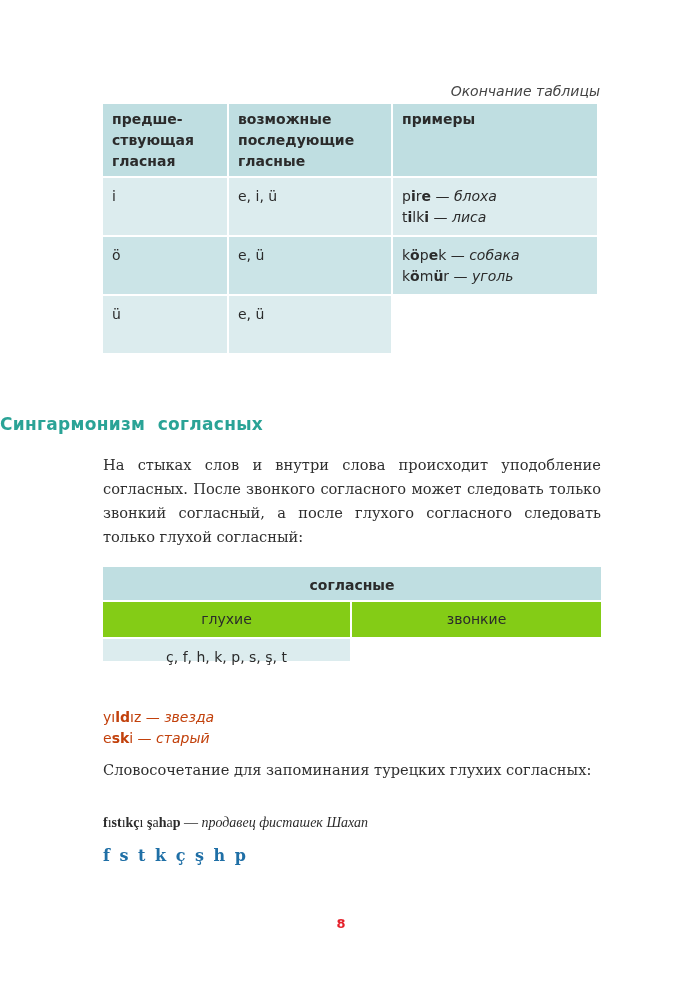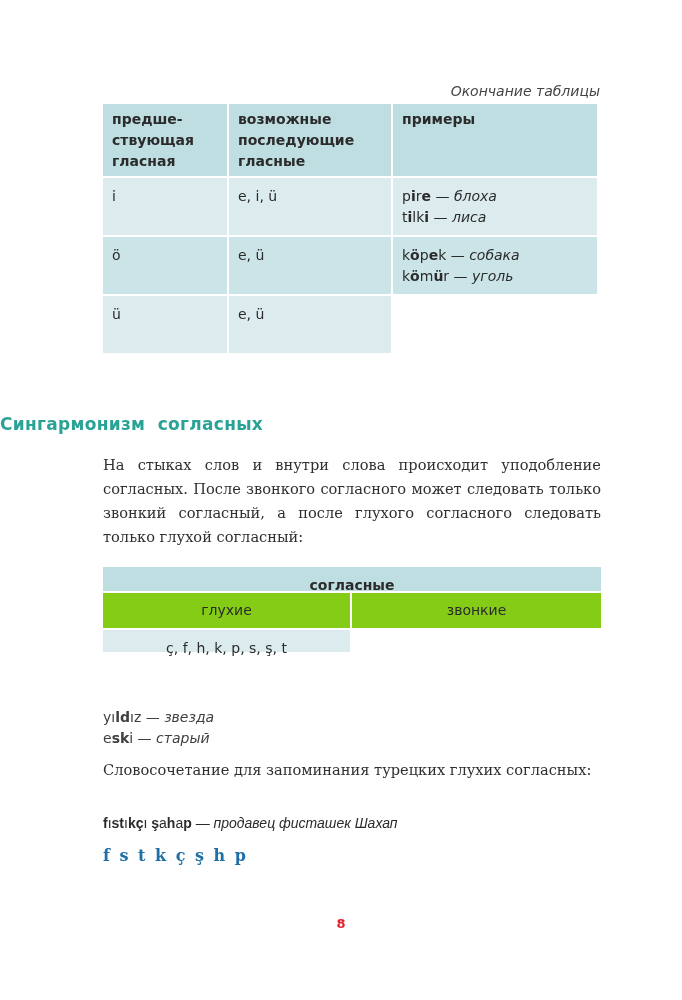--- a/index.html
+++ b/index.html
@@ -38,39 +38,39 @@
     font-family: "DejaVu Serif", serif; font-size: 14.6px; line-height: 24px;
     color: #2f2f2f; text-align: justify; text-align-last: left;
   }
 
   
   .t2 {
     position: absolute; left: 103px; top: 567px; width: 498px;
     font-family: "DejaVu Sans", sans-serif; font-size: 14px; color: #2b2b2b;
   }
   .t2 .hd {
-    background: #bfdee1; height: 24px; line-height: 36px; text-align: center;
+    background: #bfdee1; height: 33px; line-height: 36px; text-align: center;
     font-weight: bold; margin-bottom: 2px;
   }
   .t2 .row { display: grid; grid-template-columns: 247px 249px; column-gap: 2px; margin-bottom: 2px; }
   .t2 .sub { background: #84cc16; height: 35px; line-height: 35px; text-align: center; }
   .t2 .body { background: #dcecee; height: 22px; line-height: 36px; text-align: center; }
 
   .examples {
     position: absolute; left: 103px; top: 707px;
-    font-family: "DejaVu Sans", sans-serif; font-size: 14px; line-height: 20px; color: #404040;
+    font-family: "DejaVu Sans", sans-serif; font-size: 14px; line-height: 20px; color: #c2410c;
   }
   .para2 {
     position: absolute; left: 103px; width: 498px; top: 758px;
     font-family: "DejaVu Serif", serif; font-size: 14.6px; line-height: 24px;
     color: #2f2f2f; text-align: justify; text-align-last: left;
   }
   .phrase {
     position: absolute; left: 103px; top: 815px;
-    font-family: Liberation Sans, sans-serif; font-size: 14px; color: #2b2b2b;
+    font-family: Liberation Serif, serif; font-size: 14px; color: #2b2b2b;
   }
   .letters {
     position: absolute; left: 103px; top: 846px;
     font-family: "DejaVu Serif", serif; font-size: 16px; font-weight: bold;
     color: #1f6fa6; letter-spacing: 1px; word-spacing: 2px;
   }
   .page-num {
     position: absolute; left: 0; width: 682px; top: 916px; text-align: center;
     font-family: "DejaVu Sans", sans-serif; font-size: 13px; font-weight: bold; color: #e5202a;
   }

